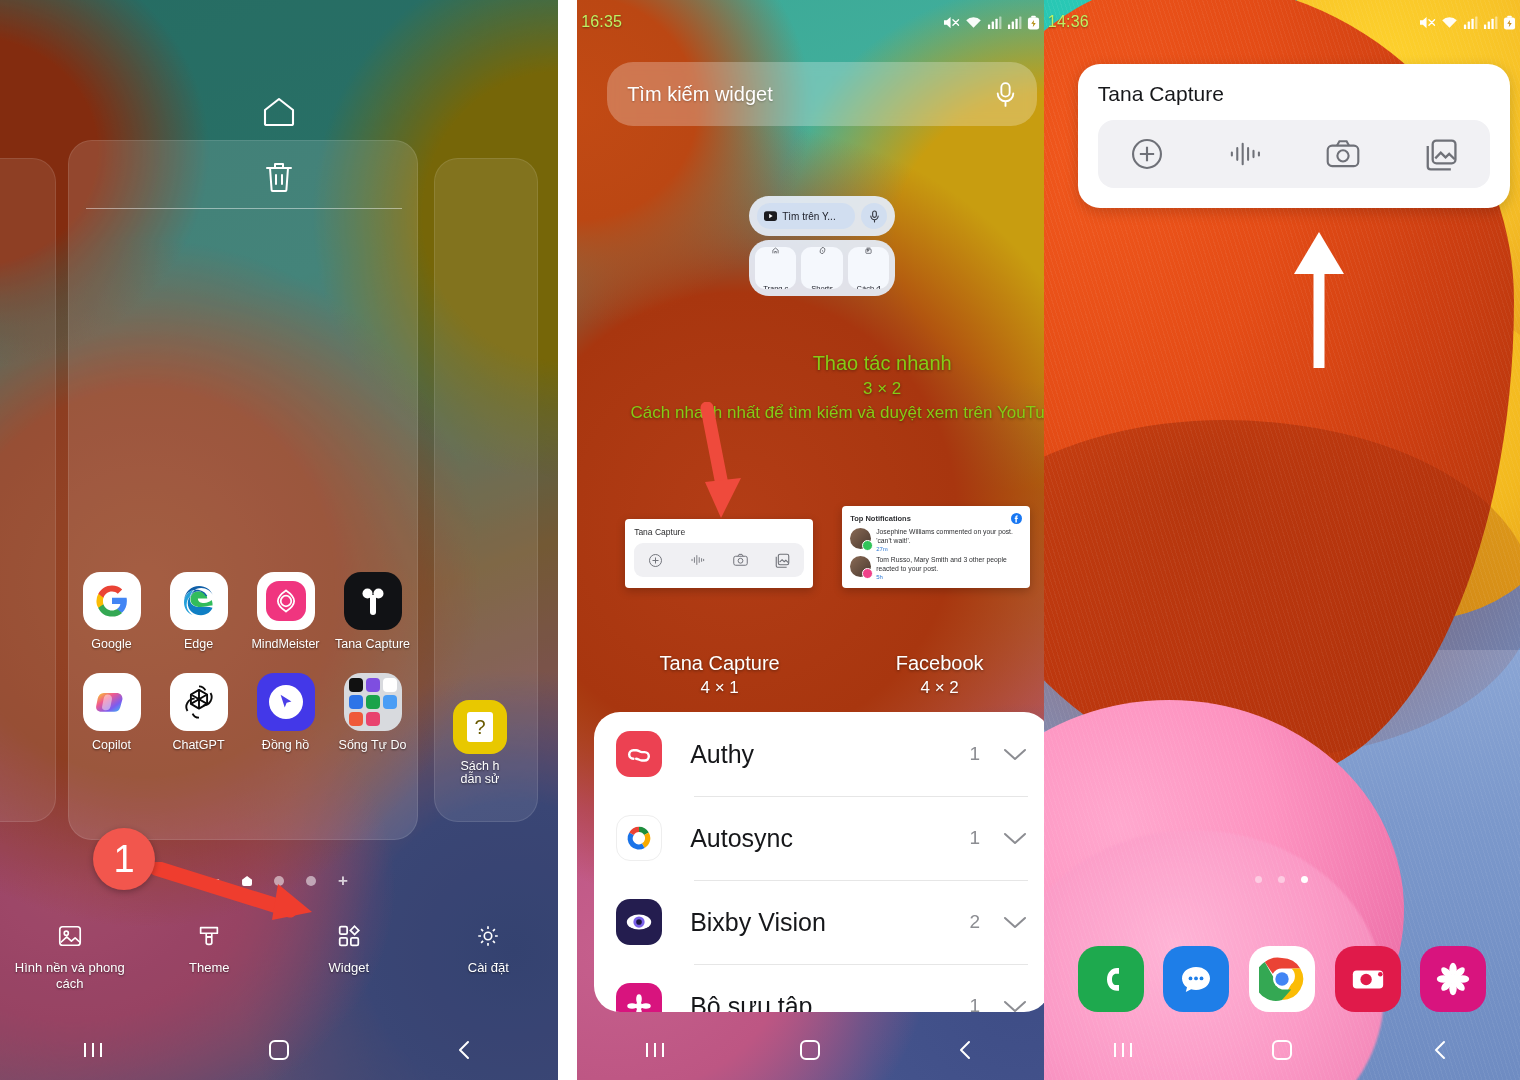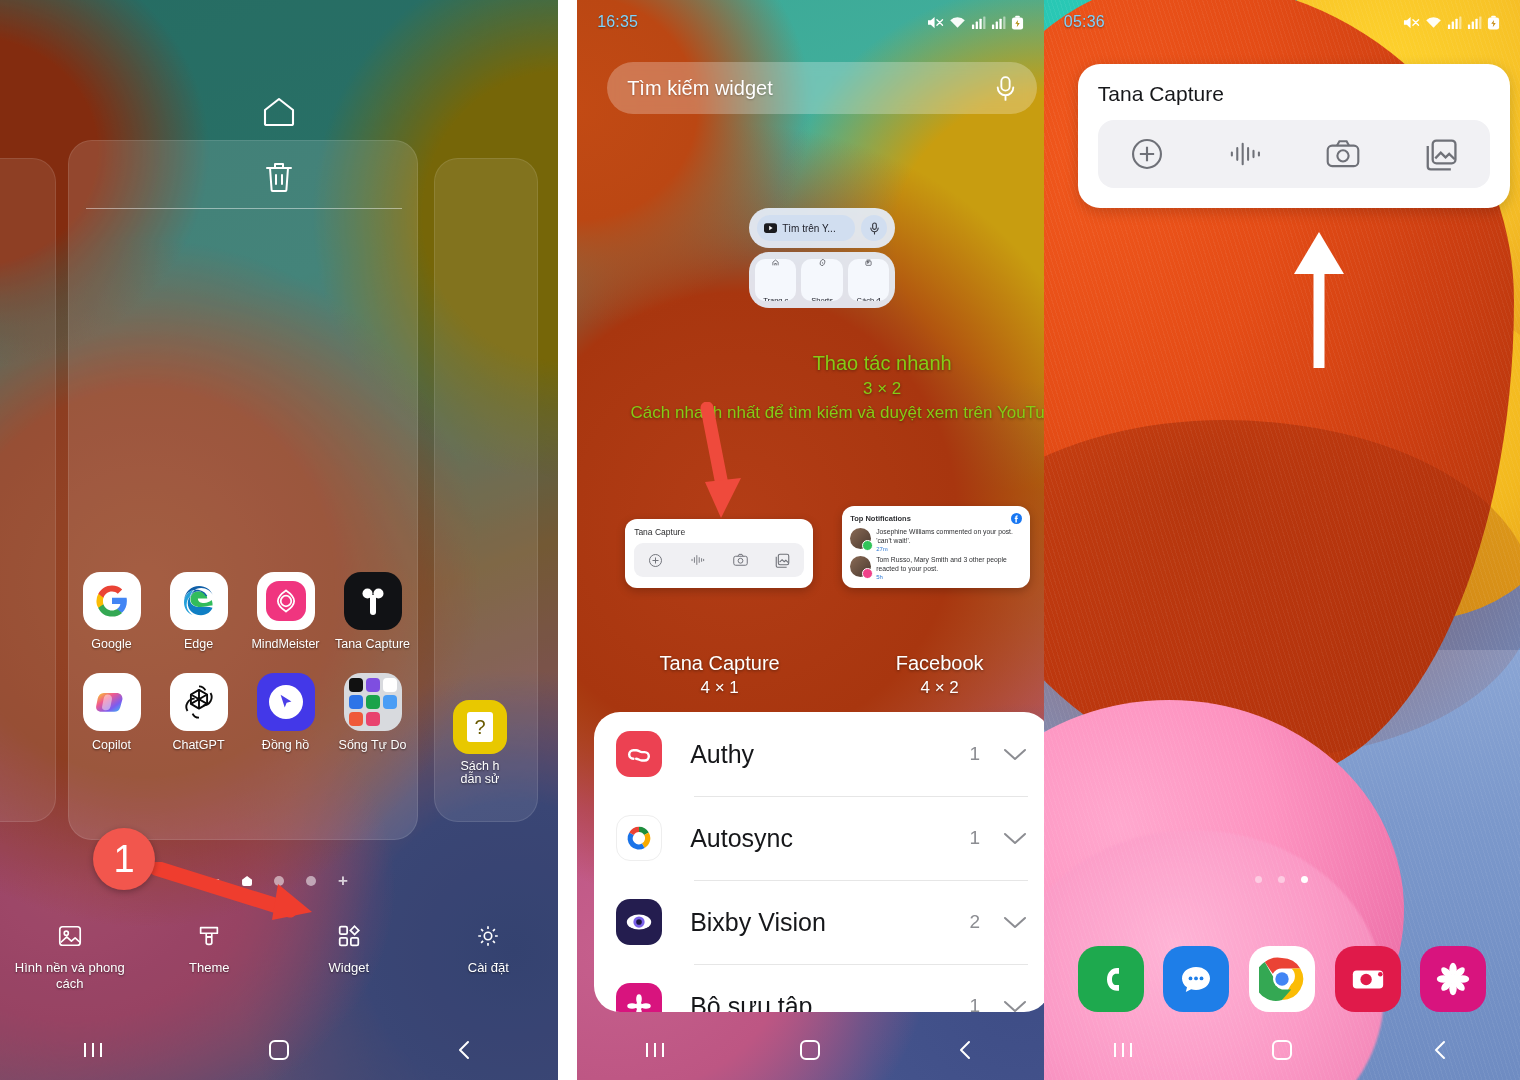--- a/index.html
+++ b/index.html
@@ -92,49 +92,49 @@
     position:absolute; inset:0;
     background:
       radial-gradient(ellipse 300px 280px at 0% 10%, #c24a14 0%, #bb4713 40%, rgba(187,71,19,0) 78%),
       radial-gradient(ellipse 460px 470px at 34% 48%, #b33d16 0%, #a8360f 48%, rgba(168,54,15,0) 84%),
       radial-gradient(ellipse 330px 300px at 102% 22%, #c89d10 0%, #c89d10 48%, rgba(200,157,16,0) 85%),
       radial-gradient(ellipse 360px 300px at 8% 88%, #c65f8d 0%, #bd5683 48%, rgba(189,86,131,0) 88%),
       radial-gradient(ellipse 340px 330px at 95% 92%, #3e4d86 0%, #44538c 48%, rgba(68,83,140,0) 88%),
       linear-gradient(160deg, #3ba896 0%, #45b39f 26%, #b0760f 52%, #b65077 76%, #4a5893 100%);
   }
 
-  .statusbar { position:absolute; left:0; right:0; top:0; height:44px; display:flex; align-items:center; justify-content:space-between; padding:0 20px; color:#7dd3fc; }
+  .statusbar { position:absolute; left:0; right:0; top:0; height:44px; display:flex; align-items:center; justify-content:space-between; padding:0 4px; color:#bef264; }
   .sb-time { font-size:16px; letter-spacing:.2px; text-shadow:0 1px 2px rgba(0,0,0,.4); }
   .sb-icons { display:flex; align-items:center; gap:5px; }
 
   .searchbar {
-    position:absolute; left:30px; top:62px; width:430px; height:52px;
+    position:absolute; left:30px; top:62px; width:430px; height:64px;
     border-radius:26px; background:rgba(255,255,255,0.26);
     display:flex; align-items:center; padding:0 20px; justify-content:space-between;
     backdrop-filter: blur(6px);
   }
   .searchbar .ph { color:#fff; font-size:20px; text-shadow:0 1px 2px rgba(0,0,0,.25); }
 
   
   .yt-wrap { position:absolute; left:172px; top:196px; width:146px; }
-  .yt-row1 { background:rgba(229,238,250,0.93); border-radius:20px; padding:7px 8px; display:flex; align-items:center; gap:6px;margin-top:12px; }
+  .yt-row1 { background:rgba(229,238,250,0.93); border-radius:20px; padding:7px 8px; display:flex; align-items:center; gap:6px; }
   .yt-pill { flex:1; background:rgba(208,221,240,0.95); border-radius:14px; height:26px; display:flex; align-items:center; gap:5px; padding:0 7px; }
   .yt-pill span { font-size:10px; color:#20222c; white-space:nowrap; }
   .yt-mic { width:26px; height:26px; border-radius:50%; background:rgba(208,221,240,0.95); display:flex; align-items:center; justify-content:center; }
   .yt-row2 { margin-top:4px; background:rgba(229,238,250,0.93); border-radius:20px; padding:7px 6px; display:flex; gap:5px; }
   .yt-tile { flex:1; background:rgba(245,249,254,0.95); border-radius:10px; height:42px; display:flex; flex-direction:column; align-items:center; justify-content:center; gap:2px; }
   .yt-tile span { font-size:7.5px; color:#20222c; white-space:nowrap; overflow:hidden;margin-top:28px; }
 
   .w-title { position:absolute; color:#84cc16; text-align:center; text-shadow:0 1px 3px rgba(0,0,0,.45); }
   #wtitle { left:120px; top:352px; width:370px; font-size:20px; }
   #wsize  { left:120px; top:379px; width:370px; font-size:17px;text-align:center; }
   #wdesc  { left:45px; top:402px; width:450px; font-size:17px; line-height:22px; }
 
   
-  .prev-card { position:absolute; background:#fff; border-radius:12px; box-shadow:0 3px 10px rgba(0,0,0,.22); }
+  .prev-card { position:absolute; background:#fff; border-radius:4px; box-shadow:0 3px 10px rgba(0,0,0,.22); }
   #prev-tana { left:48px; top:519px; width:188px; height:69px; padding:8px 9px; }
   .prev-tana-title { font-size:8.5px; color:#2c2c2e; }
   .prev-tana-bar { margin-top:6px; background:#f0f0f3; border-radius:9px; height:34px; display:flex; align-items:center; justify-content:space-around; }
   #prev-fb { left:265px; top:506px; width:188px; height:82px; padding:7px 8px; }
   .fb-hdr { display:flex; align-items:center; justify-content:space-between; }
   .fb-hdr span { font-size:7.5px; font-weight:bold; color:#2f3033; }
   .fb-item { display:flex; gap:5px; margin-top:4px; }
   .fb-av { width:21px; height:21px; border-radius:50%; flex:none; position:relative; background:linear-gradient(135deg,#8a6a55,#4a3a30); }
   .fb-av .ring { position:absolute; right:-2px; bottom:-2px; width:11px; height:11px; border-radius:50%; border:1.5px solid #fff; display:flex; align-items:center; justify-content:center; }
   .fb-txt { font-size:6.8px; color:#2f3033; line-height:8.5px; }
@@ -630,21 +630,21 @@
       <div class="yellow-blob2"></div>
       <div class="blue-ground"></div>
       <div class="orange"></div>
       <div class="orange-shade"></div>
       <div class="pink-pom"></div>
       <div class="pink-pom2"></div>
       <div class="fuzz"></div>
     </div>
 
     <div class="statusbar">
-      <div class="sb-time">05:36</div>
+      <div class="sb-time">14:36</div>
       <div class="sb-icons">
         <svg width="17" height="15" viewBox="0 0 18 16" fill="#fff">
             <path d="M1 5.5h3L8 2v12L4 10.5H1z"></path>
             <path d="M10.5 5l6 6M16.5 5l-6 6" stroke="#fff" stroke-width="1.4" fill="none" stroke-linecap="round"></path>
           </svg>
         <svg width="17" height="15" viewBox="0 0 18 16" fill="#fff">
             <path d="M9 13.5 1.2 5.6A11 11 0 0 1 16.8 5.6z" opacity=".95"></path>
           </svg>
         <svg width="15" height="15" viewBox="0 0 16 16" fill="#fff">
             <rect x="1" y="10" width="2.4" height="5" rx=".6"></rect>

